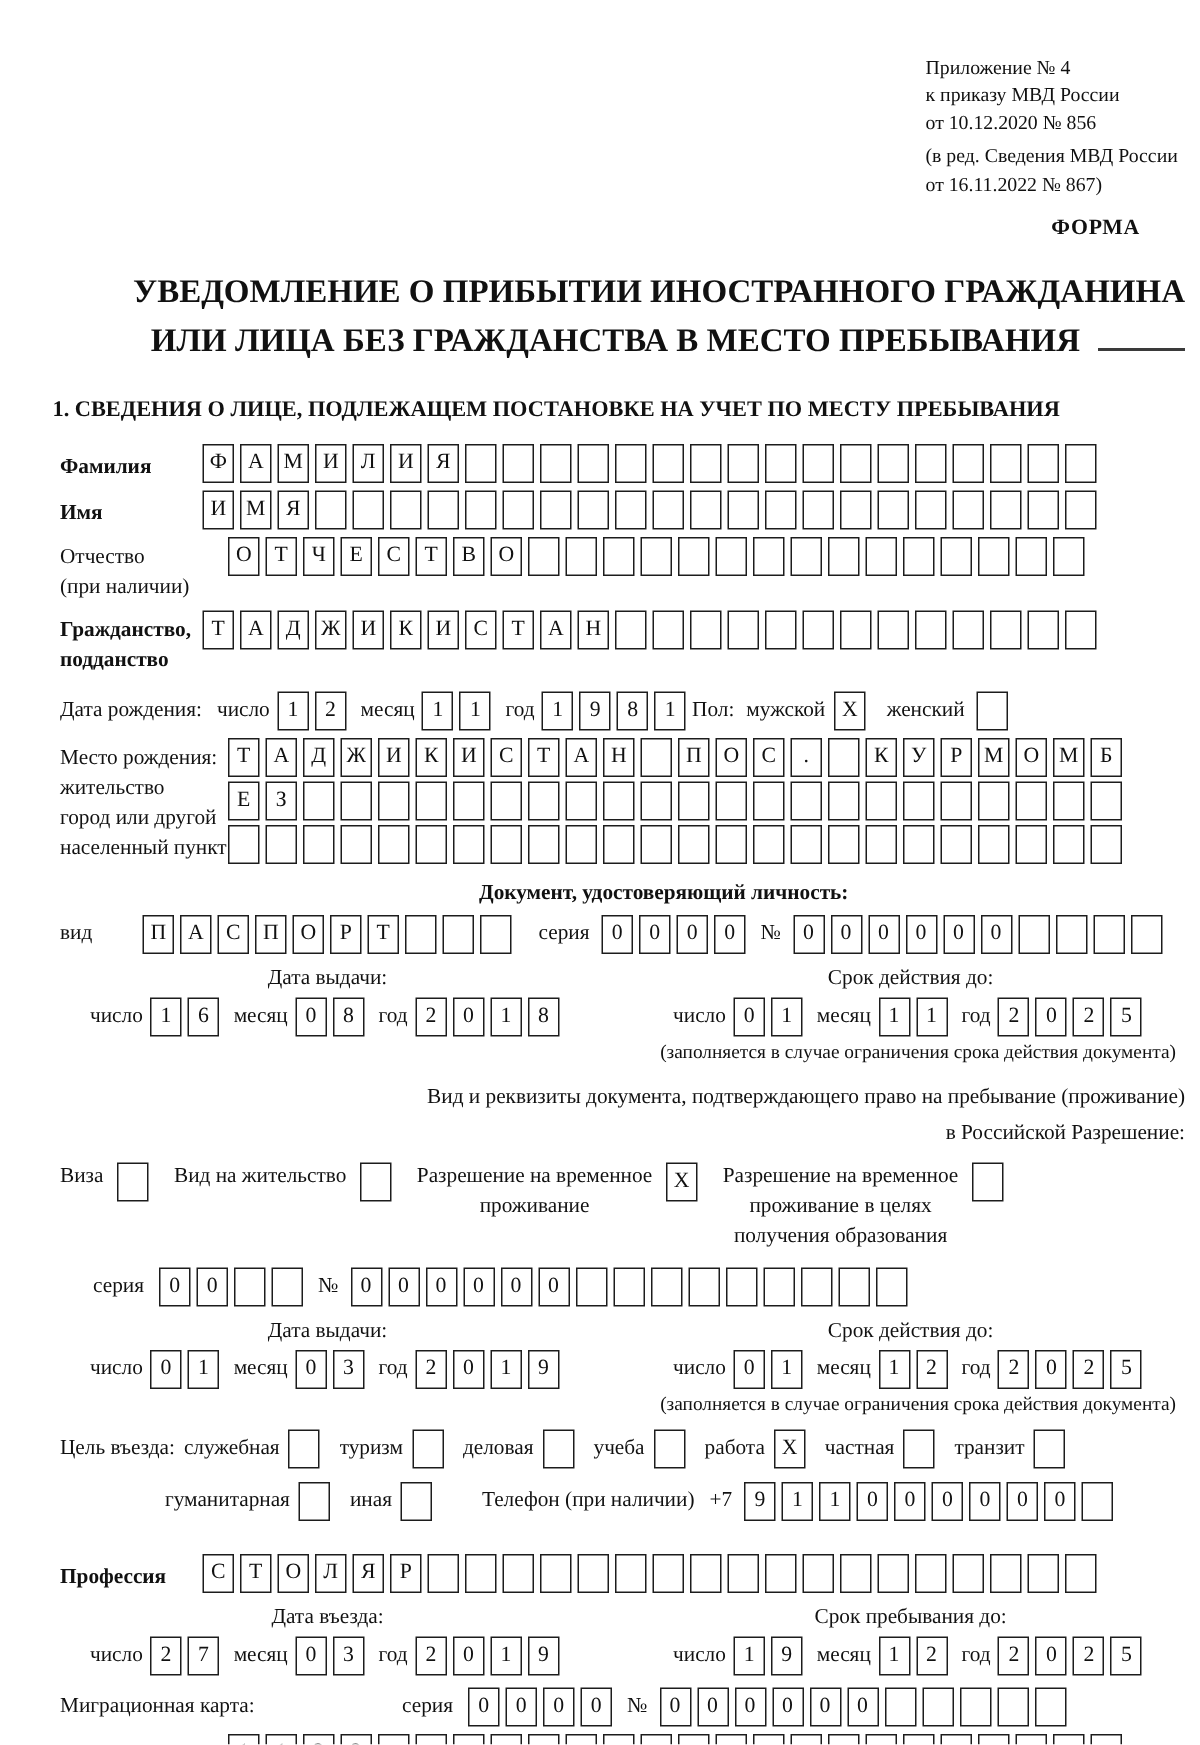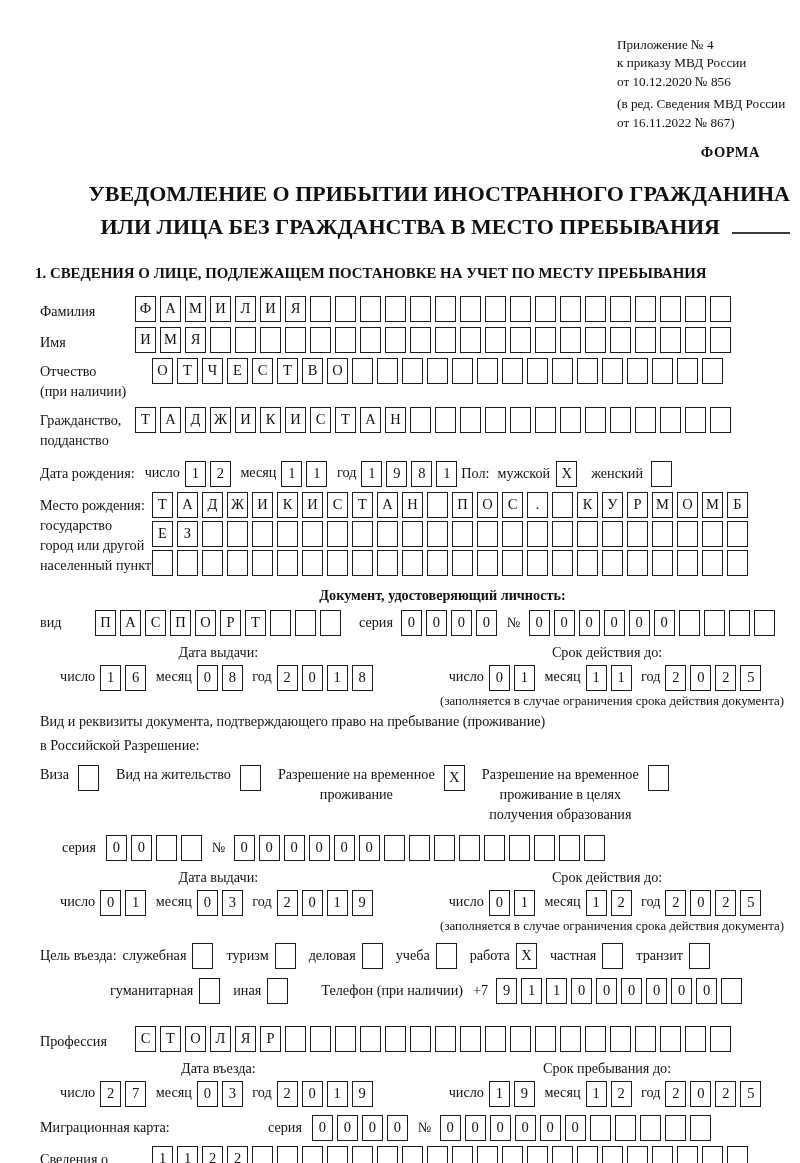--- a/index.html
+++ b/index.html
@@ -11,21 +11,21 @@
   .tline{line-height:1.4;}
   .doc-header{margin-left:577px;font-size:13.2px;}
   .hdr-sub{margin-top:4px;}
   .forma{text-align:right;padding-right:30px;font-weight:700;font-size:14.5px;margin-top:12px;letter-spacing:.5px;font-family:Liberation Serif, serif;}
   .title{text-align:right;font-weight:700;font-size:22px;margin-top:16px;line-height:1.5;}
   .title-underline{display:inline-block;width:58px;border-bottom:2px solid #3a3a3a;margin-left:12px;}
   .sec-heading{font-weight:700;font-size:14.9px;margin-top:22px;margin-left:-5px;white-space:nowrap;}
 
   .frow{display:flex;align-items:flex-start;margin-top:5px;white-space:nowrap;}
   .flabel{flex-shrink:0;padding-top:4px;line-height:1.55;}
-  .w95{width:95px;}
+  .w95{width:95px;font-weight:bold;}
   .w112{width:112px;}
   .cells{white-space:nowrap;display:inline-block;}
   .cell{
     display:inline-block;width:21px;height:26px;box-sizing:border-box;
     border:1.5px solid #1c1c1c;margin-right:4px;text-align:center;
     font-size:14.5px;line-height:23px;vertical-align:middle;background:#fff;
   }
   .cellrow{margin-bottom:3px;white-space:nowrap;}
   .doc-heading{font-weight:700;text-align:center;padding-left:55px;margin-top:8px;}
   .vidrow{display:flex;align-items:center;margin-top:6px;white-space:nowrap;}
@@ -36,21 +36,21 @@
   .dateblock{margin-top:8px;}
   .datecols{display:flex;white-space:nowrap;}
   .dc-left{margin-left:20px;}
   .dc-right{margin-left:72px;}
   .dc-title{text-align:center;margin-bottom:4px;}
   .dg{white-space:nowrap;display:inline-block;}
   .dg-lb{margin:0 5px 0 2px;}
   .dg-lb:first-child{margin-left:0;}
   .dz-note{text-align:right;font-size:12.9px;margin-top:3px;padding-right:6px;}
 
-  .res-heading{line-height:1.7;}
+  .res-heading{margin-top:10px;line-height:1.7;text-align:right;}
   .vrow{display:flex;align-items:flex-start;margin-top:8px;}
   .vopt{display:flex;align-items:flex-start;margin-right:13px;}
   .vopt-lines{margin-right:9px;text-align:center;line-height:1.6;}
   .seriarow{display:flex;align-items:center;margin-top:10px;margin-left:22px;white-space:nowrap;}
   .lbl-gap{margin-right:10px;}
 
   .prow{display:flex;align-items:center;margin-top:9px;white-space:nowrap;}
   .popt{display:inline-flex;align-items:center;margin-right:9px;}
   .popt-label{margin-right:6px;}
   .prow2{margin-left:70px;}
@@ -126,21 +126,21 @@
     <span>Пол:</span>
     <span class="sexgap">мужской</span>
     <span><span class="cell">X</span></span>
     <span class="sexgap2">женский</span>
     <span><span class="cell"></span></span>
   </div>
 
   <div class="frow">
     <div class="flabel w112">
         <div class="tline">Место рождения:</div>
-        <div class="tline">государство</div>
+        <div class="tline">жительство</div>
         <div class="tline">город или другой</div>
         <div class="tline">населенный пункт</div>
       </div>
     <div>
       <div class="cellrow"><span class="cell">Т</span><span class="cell">А</span><span class="cell">Д</span><span class="cell">Ж</span><span class="cell">И</span><span class="cell">К</span><span class="cell">И</span><span class="cell">С</span><span class="cell">Т</span><span class="cell">А</span><span class="cell">Н</span><span class="cell"></span><span class="cell">П</span><span class="cell">О</span><span class="cell">С</span><span class="cell">.</span><span class="cell"></span><span class="cell">К</span><span class="cell">У</span><span class="cell">Р</span><span class="cell">М</span><span class="cell">О</span><span class="cell">М</span><span class="cell">Б</span></div>
       <div class="cellrow"><span class="cell">Е</span><span class="cell">З</span><span class="cell"></span><span class="cell"></span><span class="cell"></span><span class="cell"></span><span class="cell"></span><span class="cell"></span><span class="cell"></span><span class="cell"></span><span class="cell"></span><span class="cell"></span><span class="cell"></span><span class="cell"></span><span class="cell"></span><span class="cell"></span><span class="cell"></span><span class="cell"></span><span class="cell"></span><span class="cell"></span><span class="cell"></span><span class="cell"></span><span class="cell"></span><span class="cell"></span></div>
       <div class="cellrow"><span class="cell"></span><span class="cell"></span><span class="cell"></span><span class="cell"></span><span class="cell"></span><span class="cell"></span><span class="cell"></span><span class="cell"></span><span class="cell"></span><span class="cell"></span><span class="cell"></span><span class="cell"></span><span class="cell"></span><span class="cell"></span><span class="cell"></span><span class="cell"></span><span class="cell"></span><span class="cell"></span><span class="cell"></span><span class="cell"></span><span class="cell"></span><span class="cell"></span><span class="cell"></span><span class="cell"></span></div>
     </div>
   </div>
 

